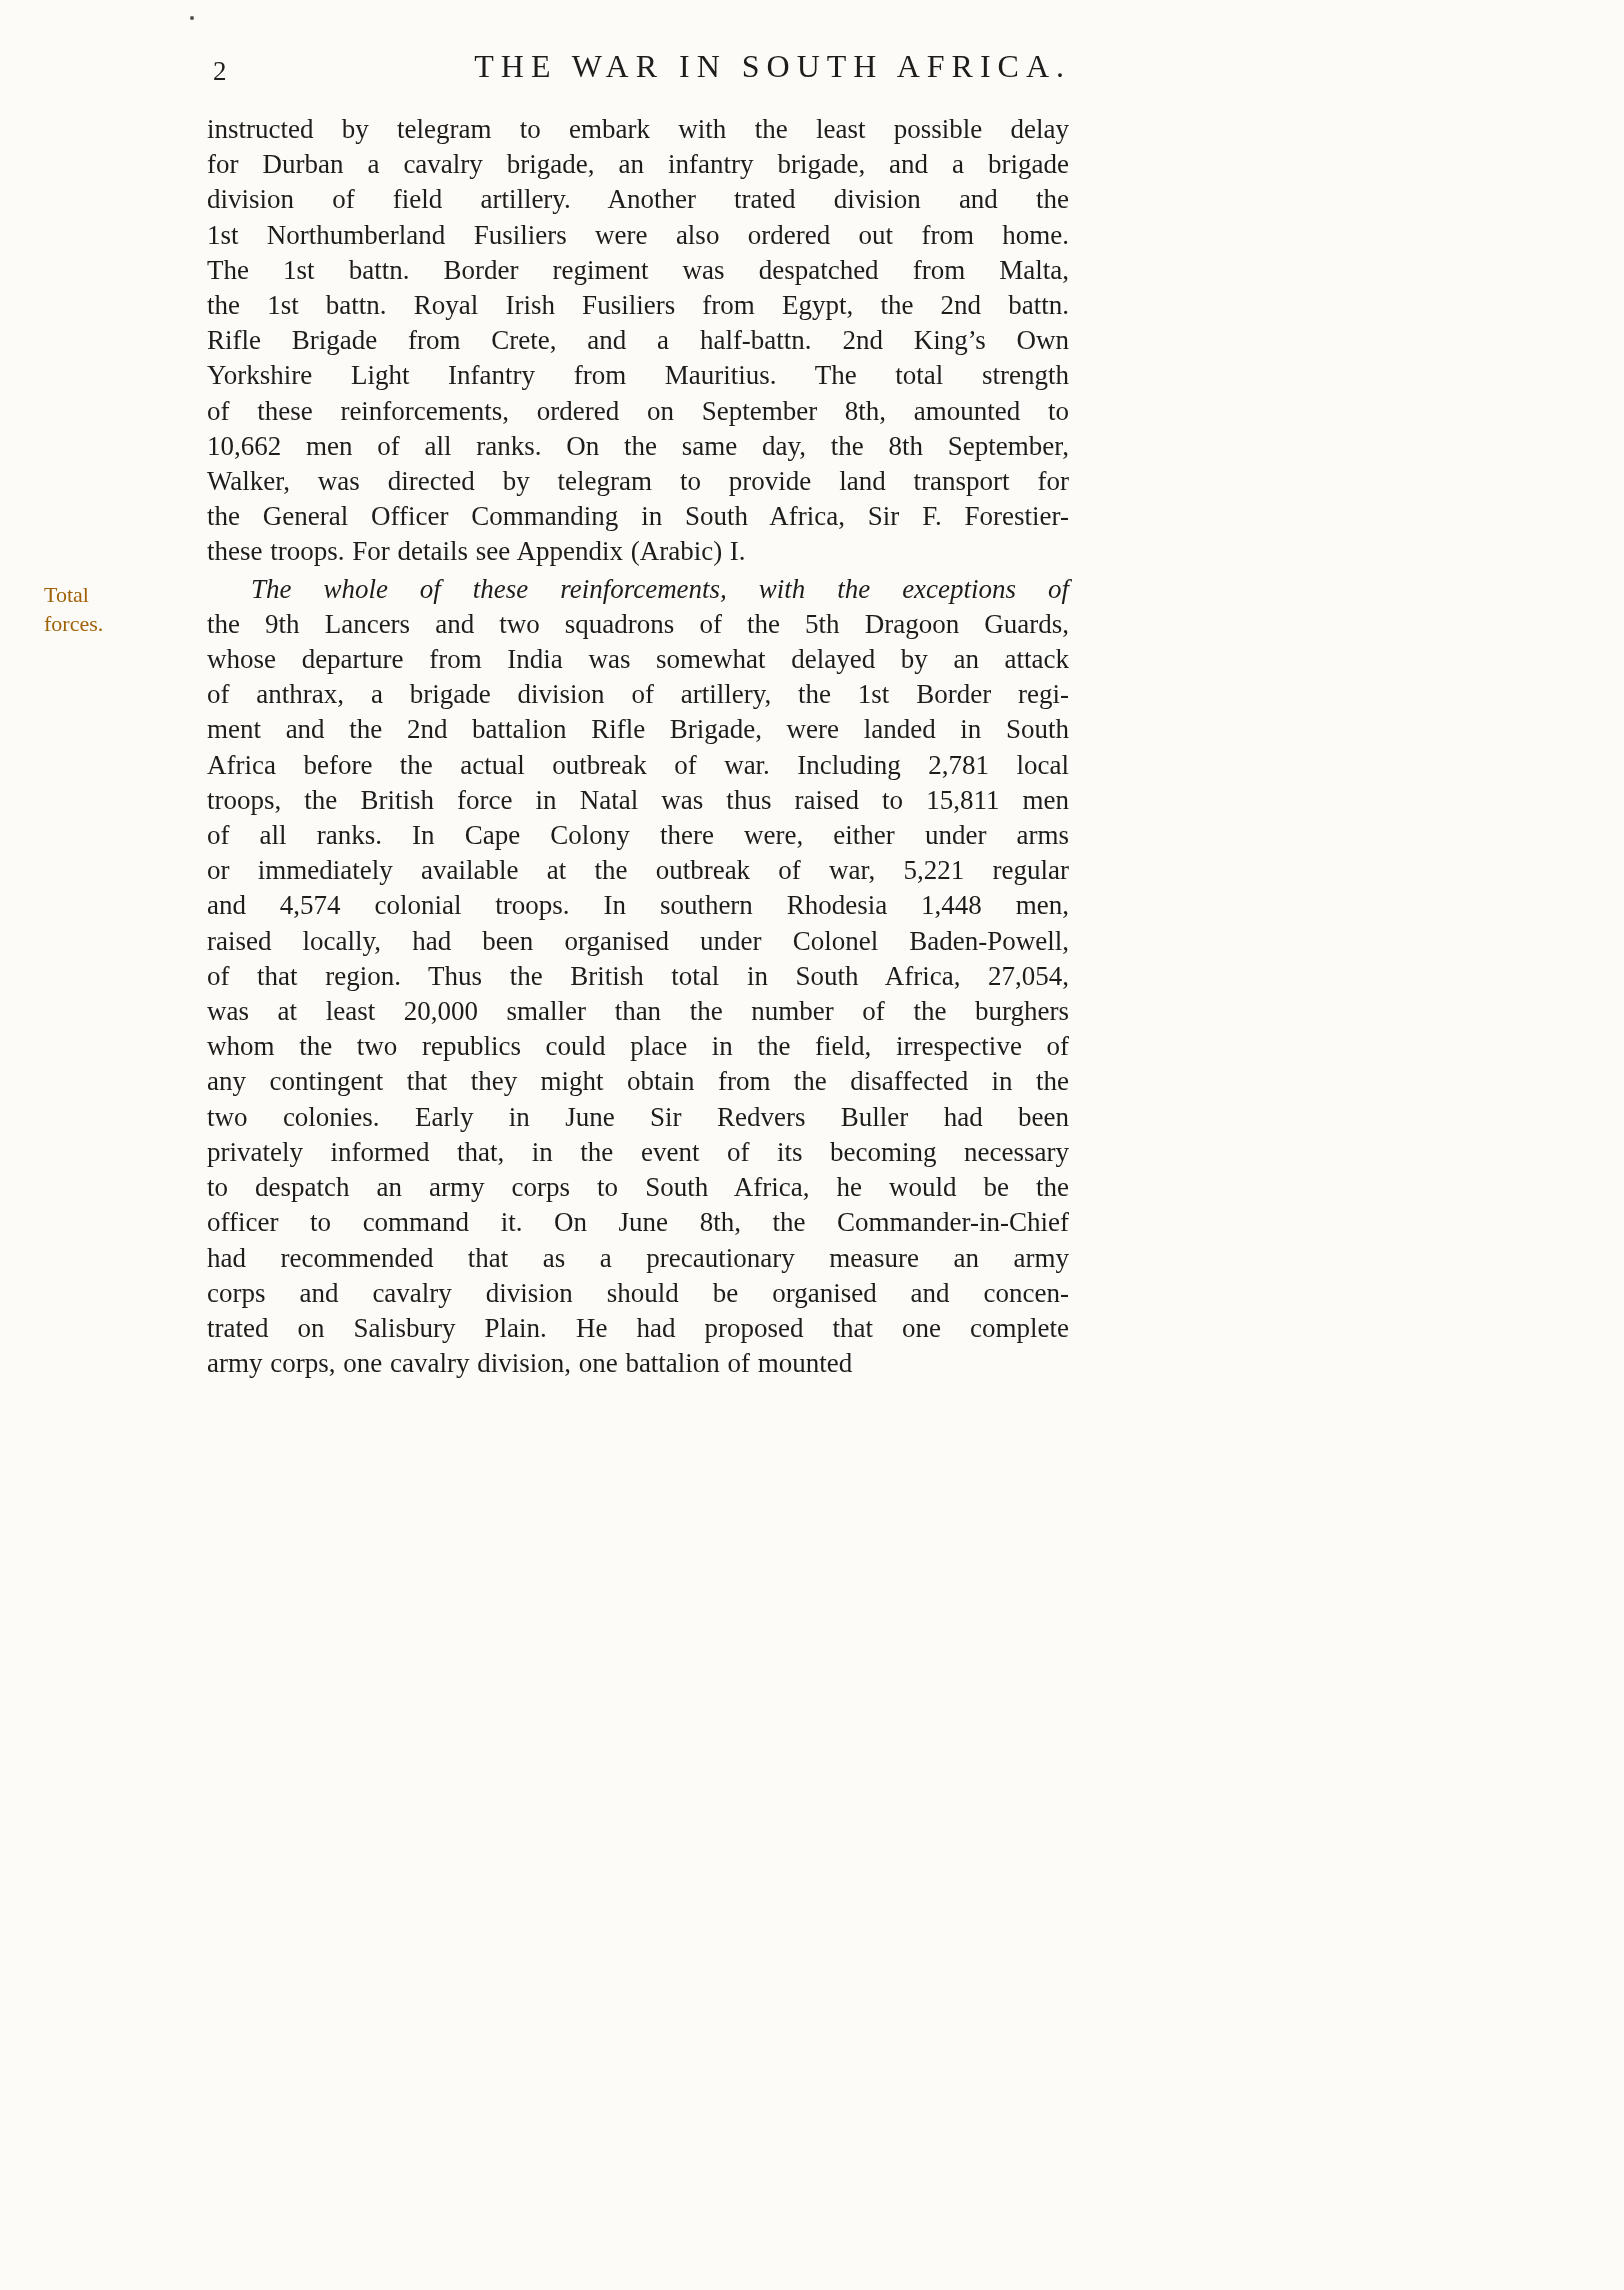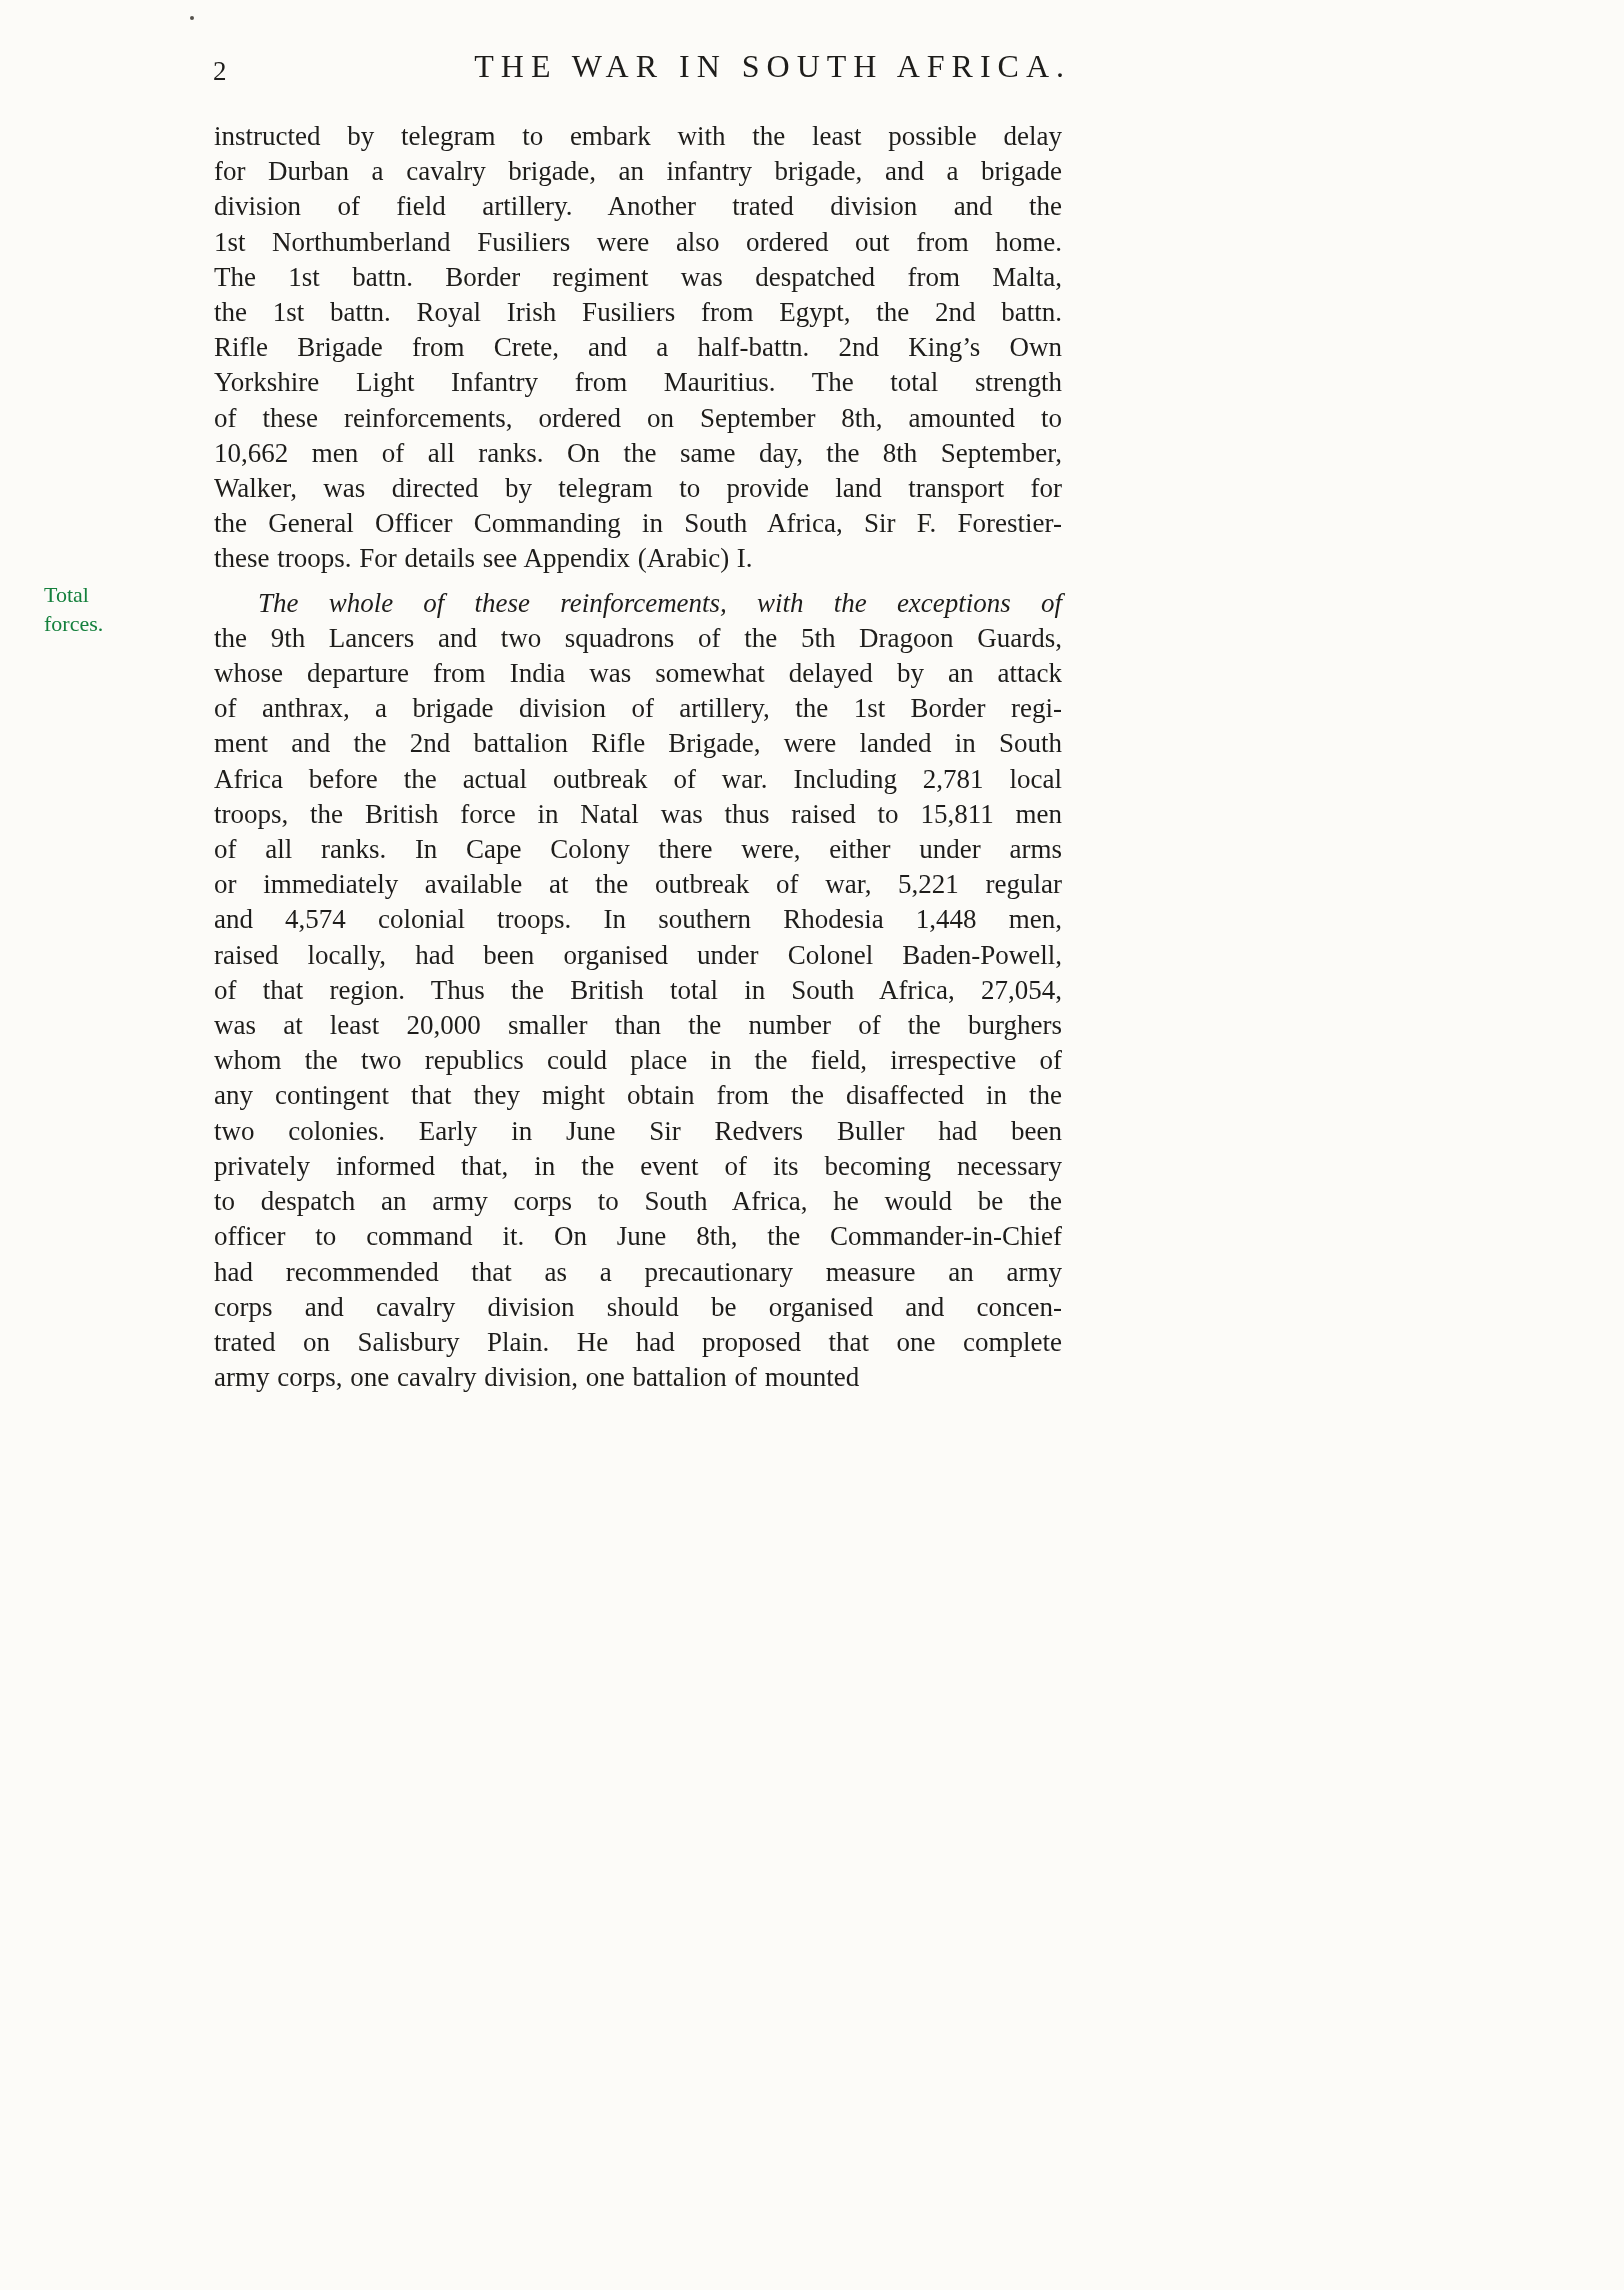--- a/index.html
+++ b/index.html
@@ -43,33 +43,33 @@
     font-weight: 400;
     letter-spacing: 7px;
     white-space: nowrap;
   }
   .margin-note {
     position: absolute;
     left: 44px;
     top: 580px;
     font-size: 22px;
     line-height: 29px;
-    color: #15803d;
+    color: #a16207;
   }
   .text-block {
     position: absolute;
     left: 205px;
     top: 110px;
     width: 866px;
     font-size: 27px;
     line-height: 35.2px;
     word-spacing: 1px;
   }
   .paragraph {
-    margin: 9px;
+    margin: 2px;
   }
   .line {
     text-align: justify;
     text-align-last: justify;
   }
   .line.last {
     text-align-last: left;
   }
   .line.indent {
     text-indent: 44px;

